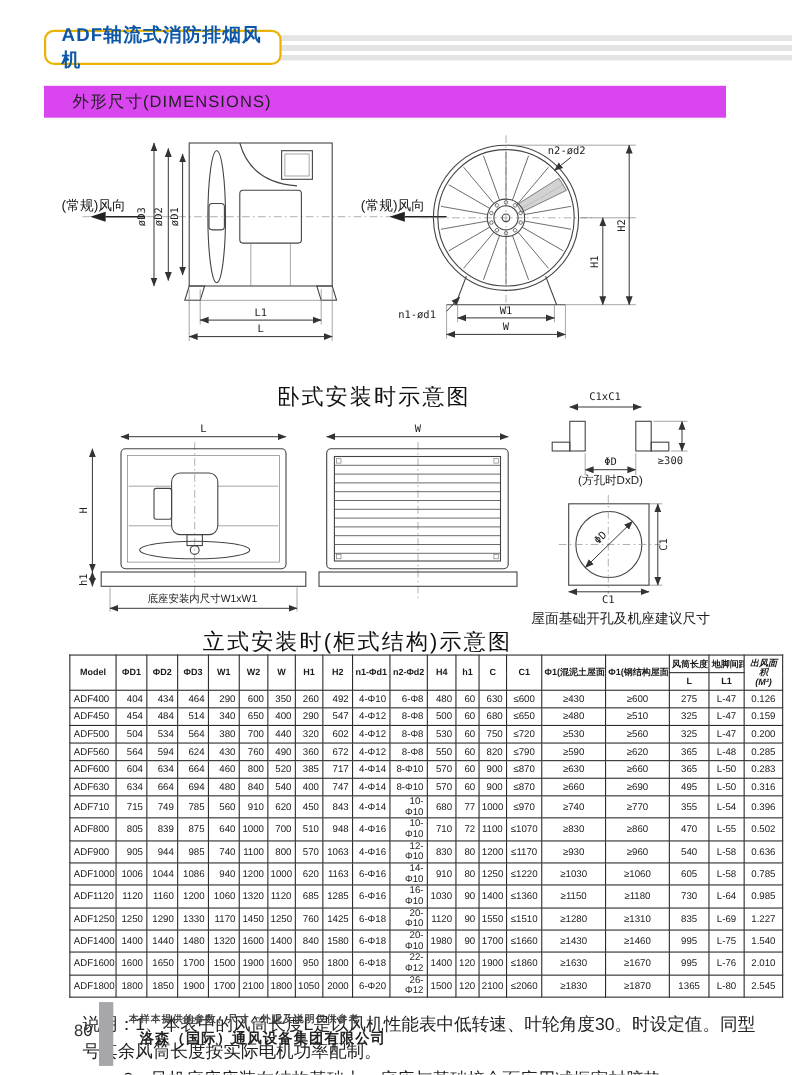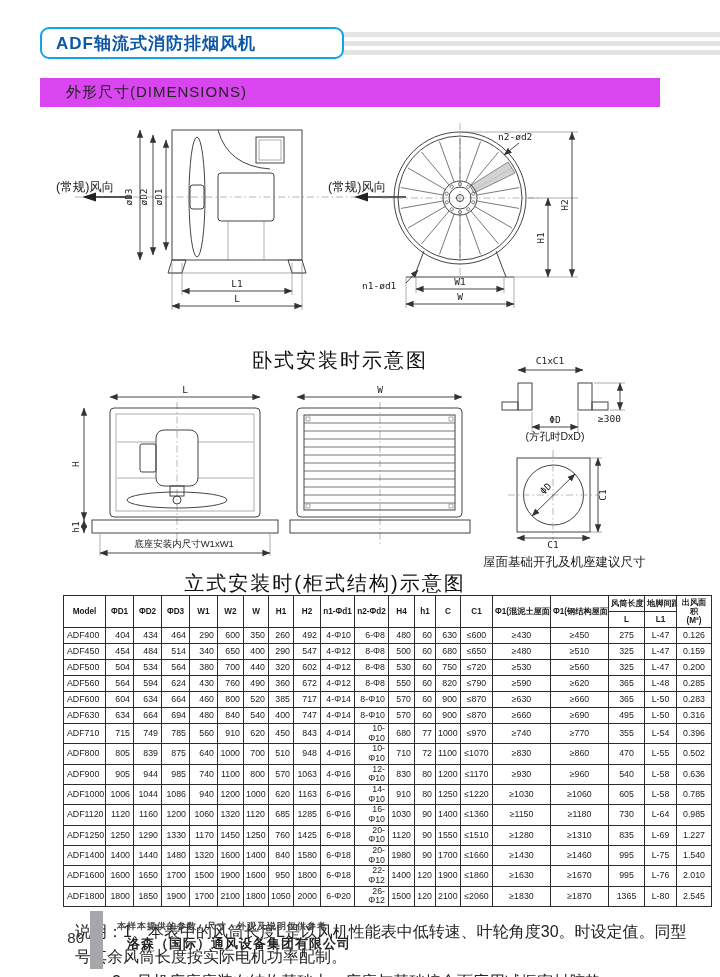--- a/index.html
+++ b/index.html
@@ -2,22 +2,22 @@
 <html><head>
 <meta charset="utf-8">
 <style>
   html,body{margin:0;padding:0;background:#fff;}
   body{font-family:"Liberation Sans","DejaVu Sans",sans-serif;color:#1a1a1a;}
   #page{position:relative;width:720px;height:977px;background:#ffffff;overflow:hidden;}
 
   
   .stripes{position:absolute;top:32px;left:230px;right:0;height:23px;
     background:repeating-linear-gradient(180deg,#e4e4e4 0 5px,#ffffff 5px 9px);}
-  .banner{position:absolute;top:27px;left:40px;width:304px;height:32px;background:#fff;
-    border:2px solid #0ea5e9;border-radius:9px;box-sizing:border-box;
+  .banner{position:absolute;top:27px;left:40px;width:216px;height:32px;background:#fff;
+    border:2px solid #eab308;border-radius:9px;box-sizing:border-box;
     display:flex;align-items:center;padding-left:14px;
     font-size:17px;font-weight:bold;color:#0d57a9;letter-spacing:1px;}
   .section-strip{position:absolute;top:78px;left:40px;width:620px;height:29px;background:#d946ef;
     display:flex;align-items:center;padding-left:26px;box-sizing:border-box;
     font-size:15px;color:#222;letter-spacing:1px;}
 
   svg{position:absolute;overflow:visible;}
   #svg-fans{top:113px;left:20px;}
   #svg-install{top:350px;left:20px;}
   .dwg{stroke:#444;fill:none;stroke-width:1;}
@@ -30,21 +30,21 @@
   .dwg-title{position:absolute;text-align:center;font-size:20px;letter-spacing:2px;color:#111;font-weight:500;}
   #title-horiz{top:347px;left:180px;width:320px;}
   #title-vert{top:570px;left:145px;width:360px;}
 
   
   #dim-table{position:absolute;top:595px;left:63px;border-collapse:collapse;table-layout:fixed;width:649px;}
   #dim-table th,#dim-table td{border:1px solid #2c2c2c;padding:0 2px;height:15px;
     font-size:8.8px;text-align:center;overflow:hidden;line-height:1.1;}
   #dim-table{border:1.5px solid #222;}
   #dim-table th{font-size:8.2px;font-weight:600;white-space:nowrap;}
-  #dim-table th.two-line{white-space:pre-line;}
+  #dim-table th.two-line{white-space:pre-line;font-style:italic;}
   #dim-table tbody td:first-child{text-align:left;padding-left:3px;}
   #dim-table tbody td:nth-child(n+2):nth-child(-n+14){text-align:right;padding-right:3px;}
 
   .notes{position:absolute;top:920px;left:75px;width:625px;font-size:16px;line-height:1.55;color:#222;}
   .notes .l2{padding-left:37px;}
 
   .footer-bar{position:absolute;top:911px;left:90px;width:13px;height:58px;background:#a7a7ab;}
   .page-num{position:absolute;top:929px;left:46px;width:38px;text-align:right;font-size:15px;color:#333;}
   .disclaimer{position:absolute;top:920px;left:117px;font-size:9px;font-weight:600;color:#444;letter-spacing:1px;}
   .company{position:absolute;top:935px;left:127px;font-size:13px;font-weight:bold;color:#222;letter-spacing:1px;}
@@ -339,21 +339,21 @@
           <td>350</td>
           <td>260</td>
           <td>492</td>
           <td>4-Φ10</td>
           <td>6-Φ8</td>
           <td>480</td>
           <td>60</td>
           <td>630</td>
           <td>≤600</td>
           <td>≥430</td>
-          <td>≥450</td>
+          <td>≥600</td>
           <td>275</td>
           <td>L-47</td>
           <td>0.126</td>
         </tr>
         <tr>
           <td>ADF450</td>
           <td>454</td>
           <td>484</td>
           <td>514</td>
           <td>340</td>

